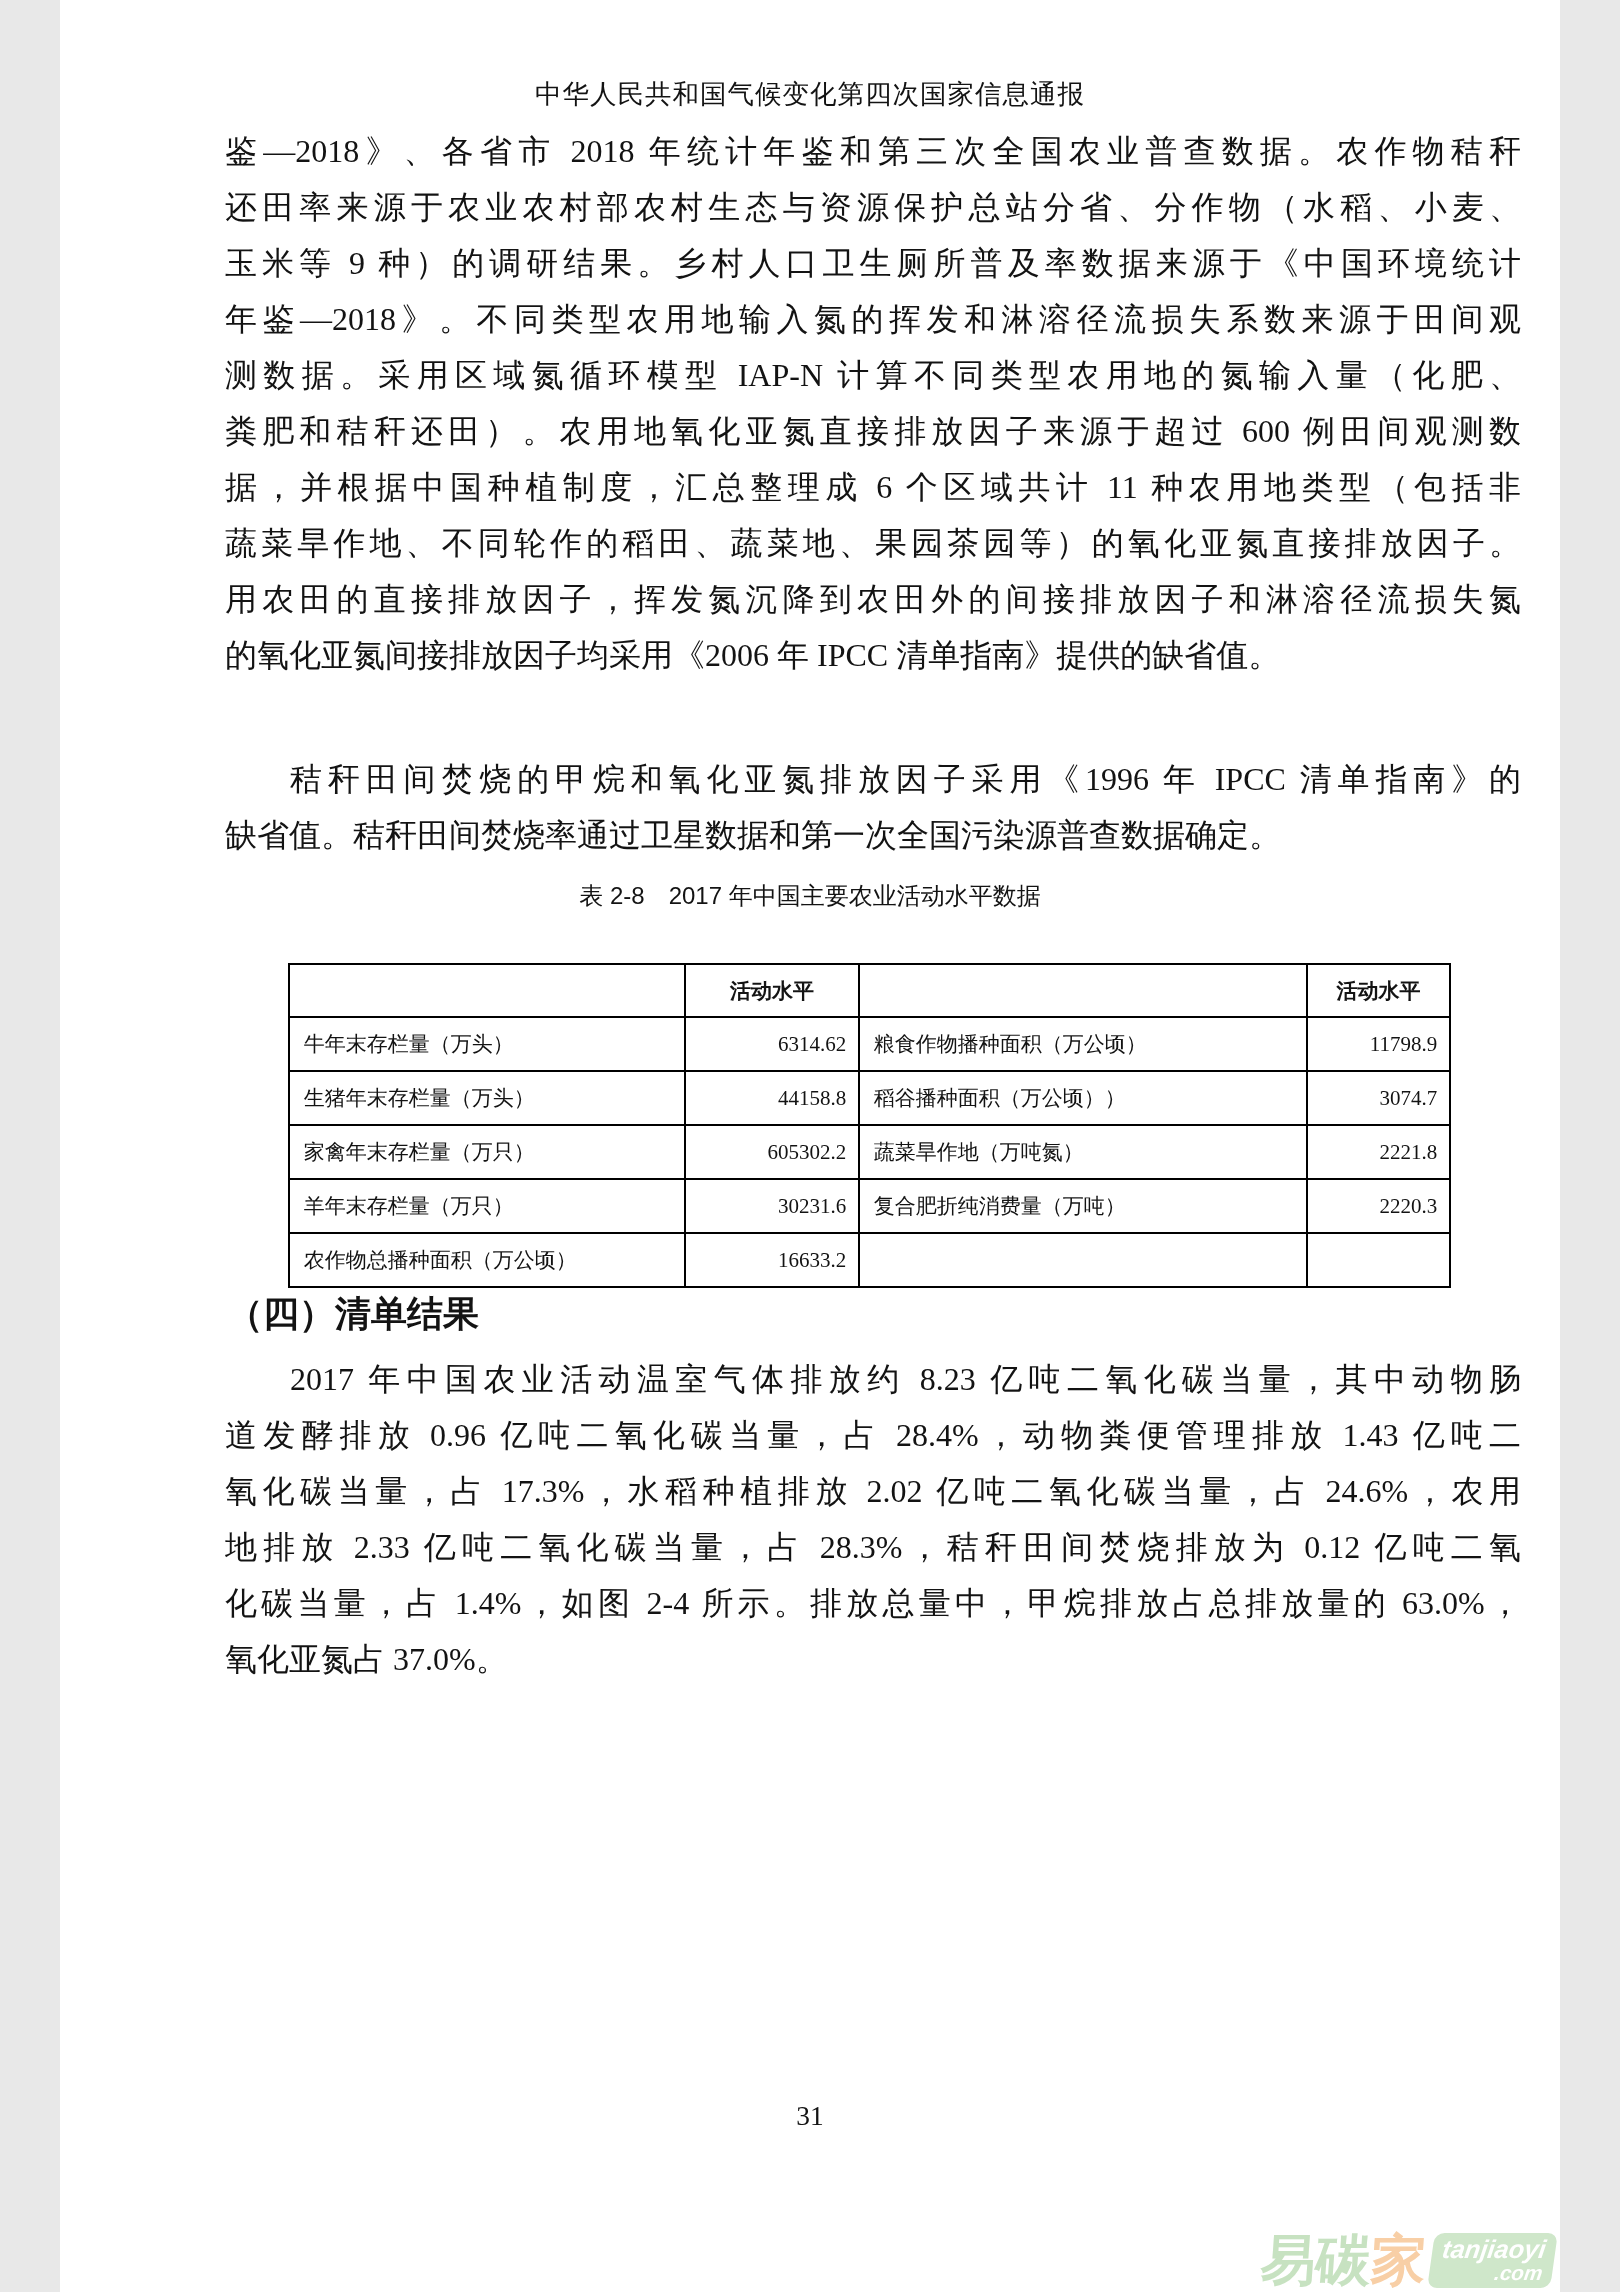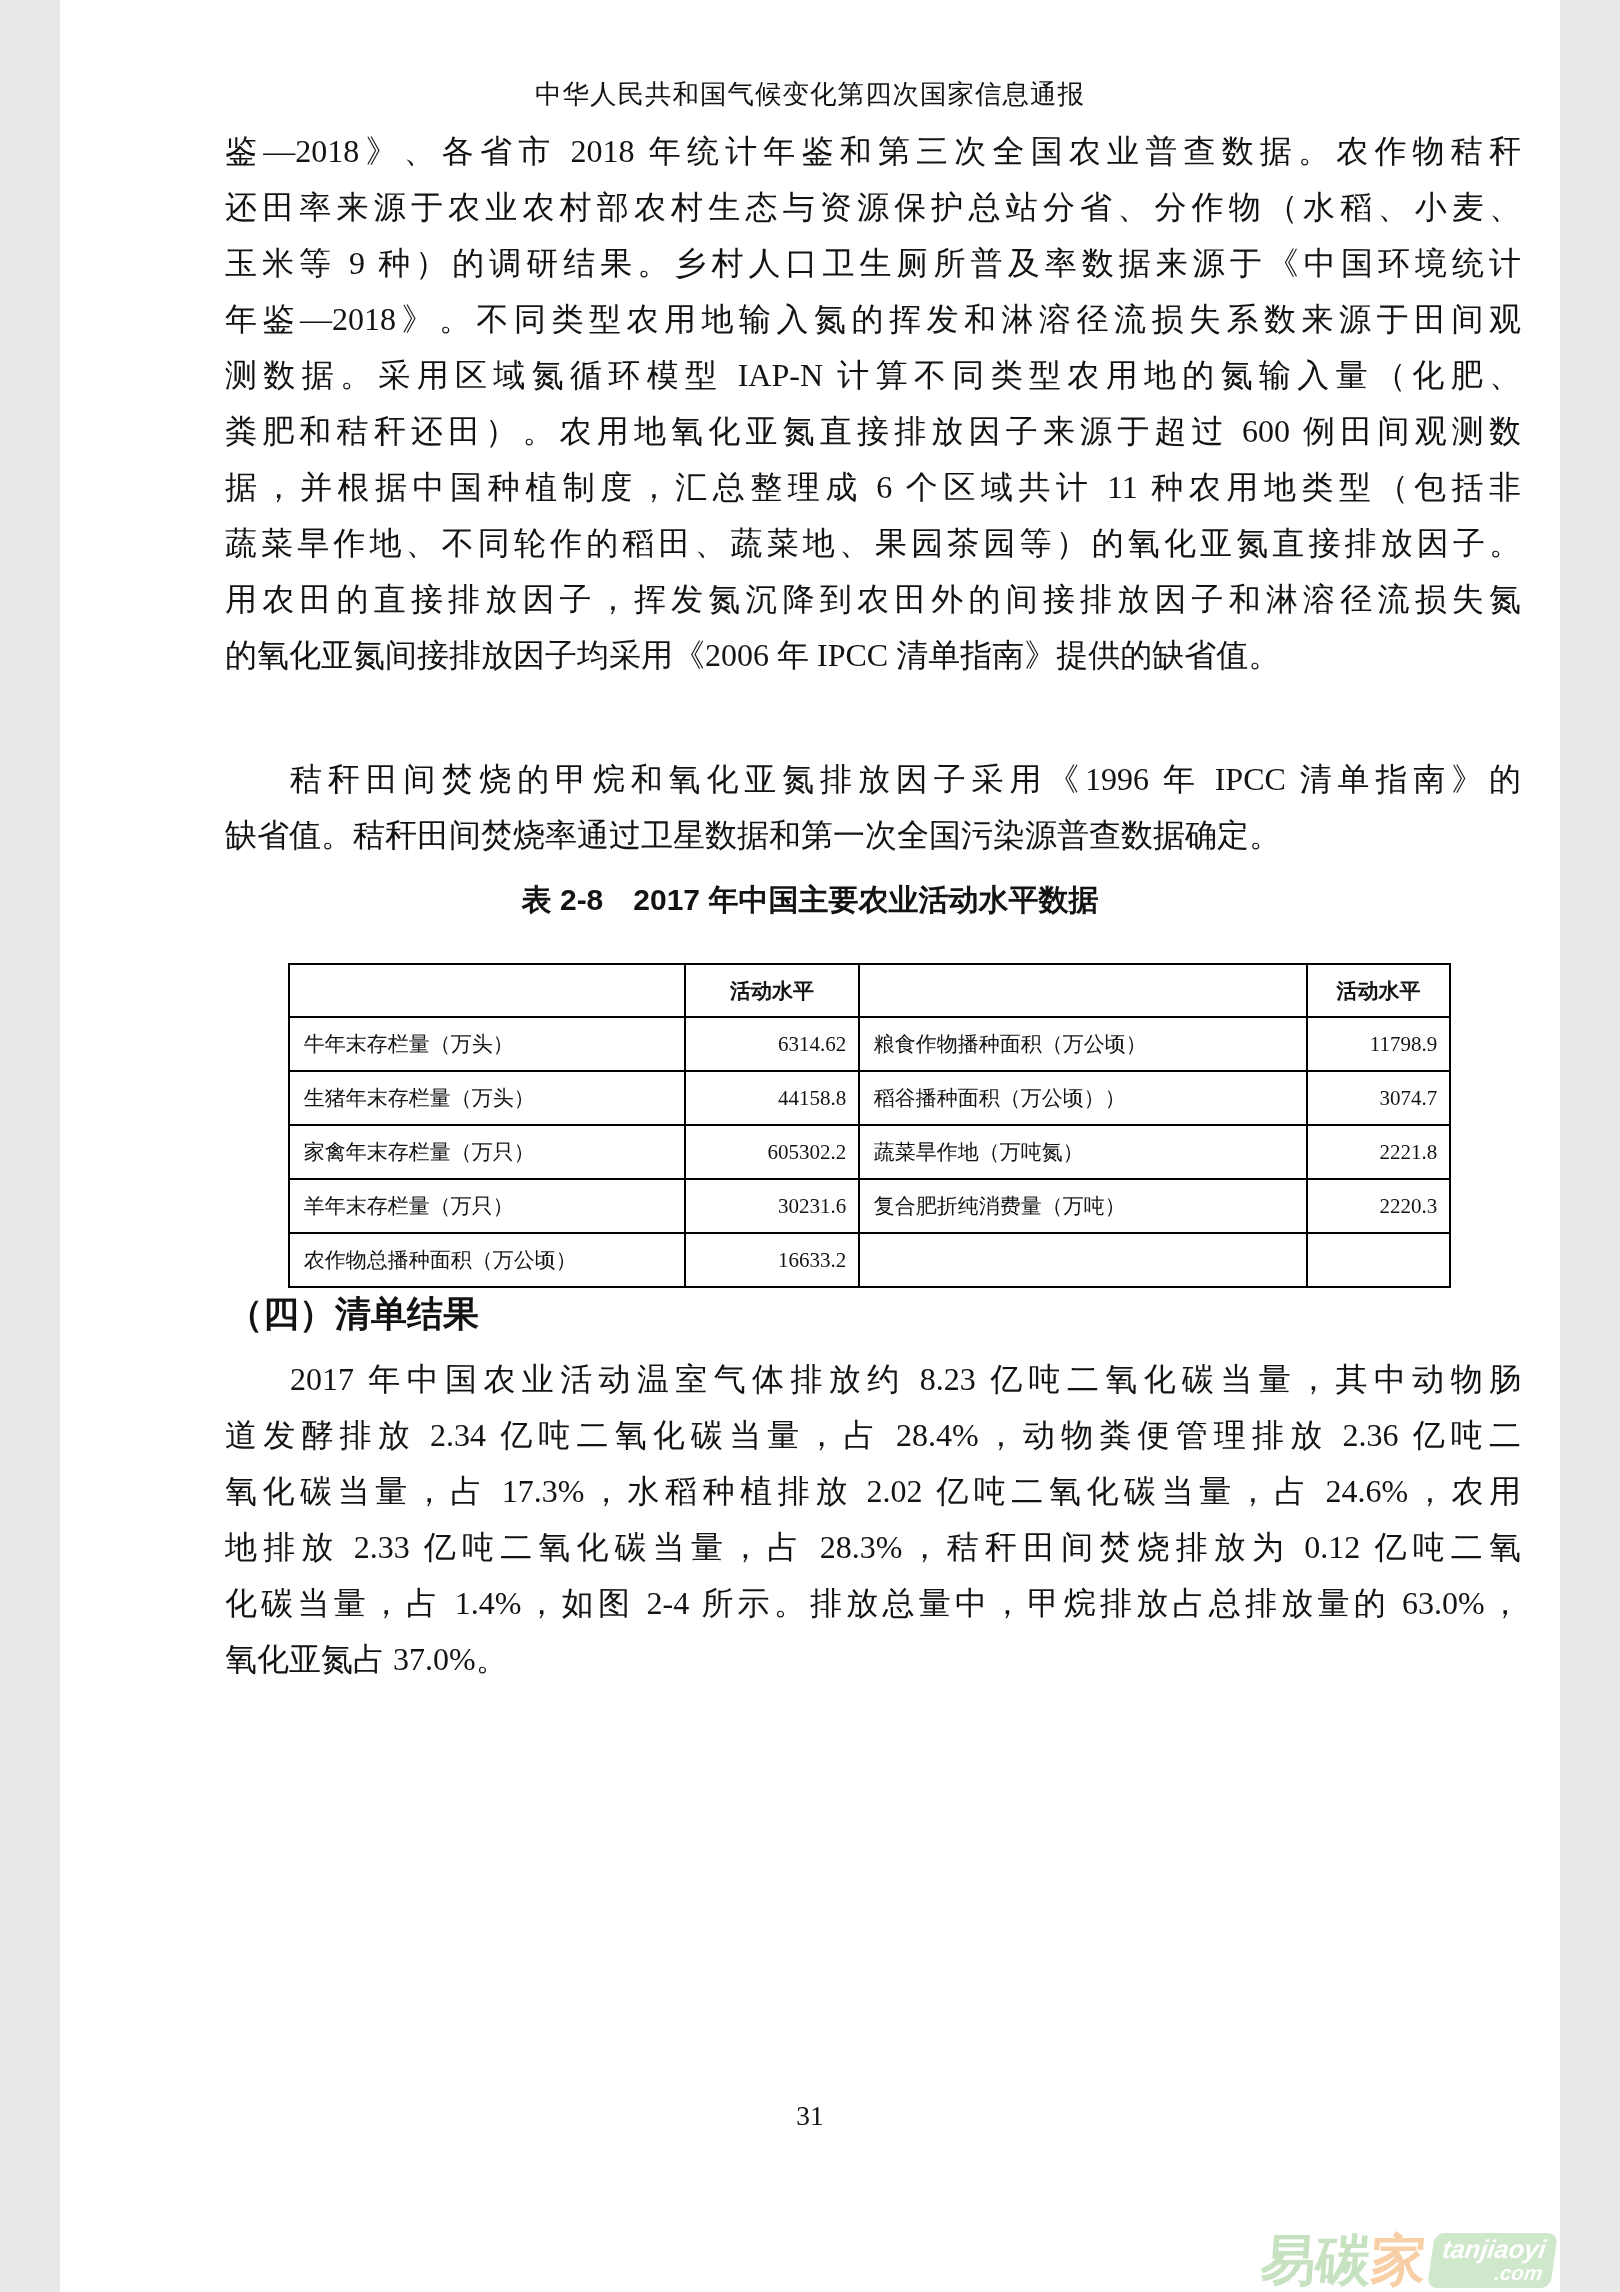--- a/index.html
+++ b/index.html
@@ -24,21 +24,21 @@
   .line.end { text-align-last:left; }
   .line.indent { text-indent:65px; }
   #p1 { top:123px; }
   #p2 { top:751px; }
   #p3 { top:1351px; }
 
   .table-caption {
     position:absolute; top:880px; left:0; width:100%;
     text-align:center;
     font-family:"Liberation Sans", sans-serif;
-    font-weight:bold; font-size:30px;
+    font-weight:normal; font-size:24px;
   }
   .table-wrap { position:absolute; top:963px; left:228px; width:1163px; }
   table.activity {
     border-collapse:collapse; width:100%; table-layout:fixed;
     font-size:21px; color:#131313;
   }
   table.activity td { border:2px solid #000; overflow:hidden; }
   table.activity tr.hdr td { height:49px; }
   table.activity tr.data td { height:52px;margin-top:28px; }
   .c-label { text-align:left; padding:0 5.9px 0 13.7px; }
@@ -150,21 +150,21 @@
         <td class="c-value"></td>
       </tr>
     </tbody>
       </table>
   </div>
 
   <div class="section-heading">（四）清单结果</div>
 
   <div class="para" id="p3">
     <div class="line indent">2017 年中国农业活动温室气体排放约 8.23 亿吨二氧化碳当量，其中动物肠</div>
-    <div class="line">道发酵排放 2.34 亿吨二氧化碳当量，占 28.4%，动物粪便管理排放 2.36 亿吨二</div>
+    <div class="line">道发酵排放 0.96 亿吨二氧化碳当量，占 28.4%，动物粪便管理排放 1.43 亿吨二</div>
     <div class="line">氧化碳当量，占 17.3%，水稻种植排放 2.02 亿吨二氧化碳当量，占 24.6%，农用</div>
     <div class="line">地排放 2.33 亿吨二氧化碳当量，占 28.3%，秸秆田间焚烧排放为 0.12 亿吨二氧</div>
     <div class="line">化碳当量，占 1.4%，如图 2-4 所示。排放总量中，甲烷排放占总排放量的 63.0%，</div>
     <div class="line end">氧化亚氮占 37.0%。</div>
   </div>
 
   <div class="page-number">31</div>
 
   <div class="watermark">
     <span class="wm-char wm-green">易</span>

